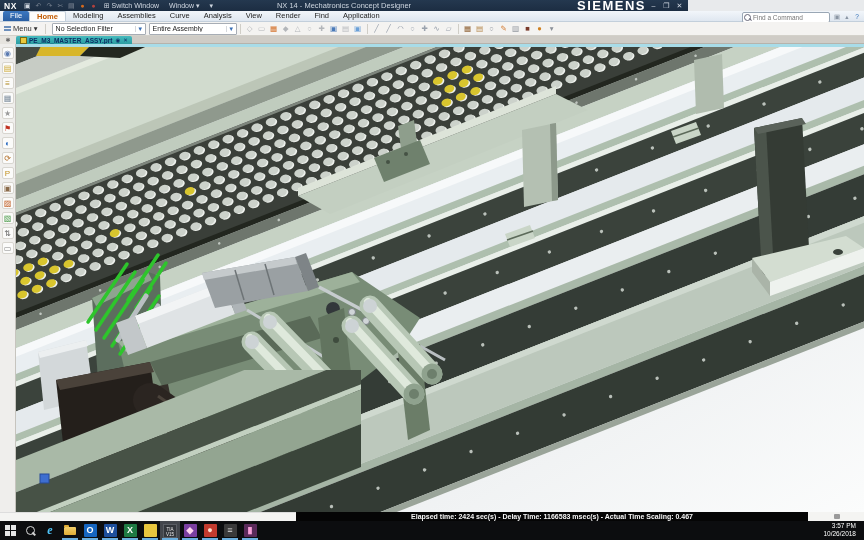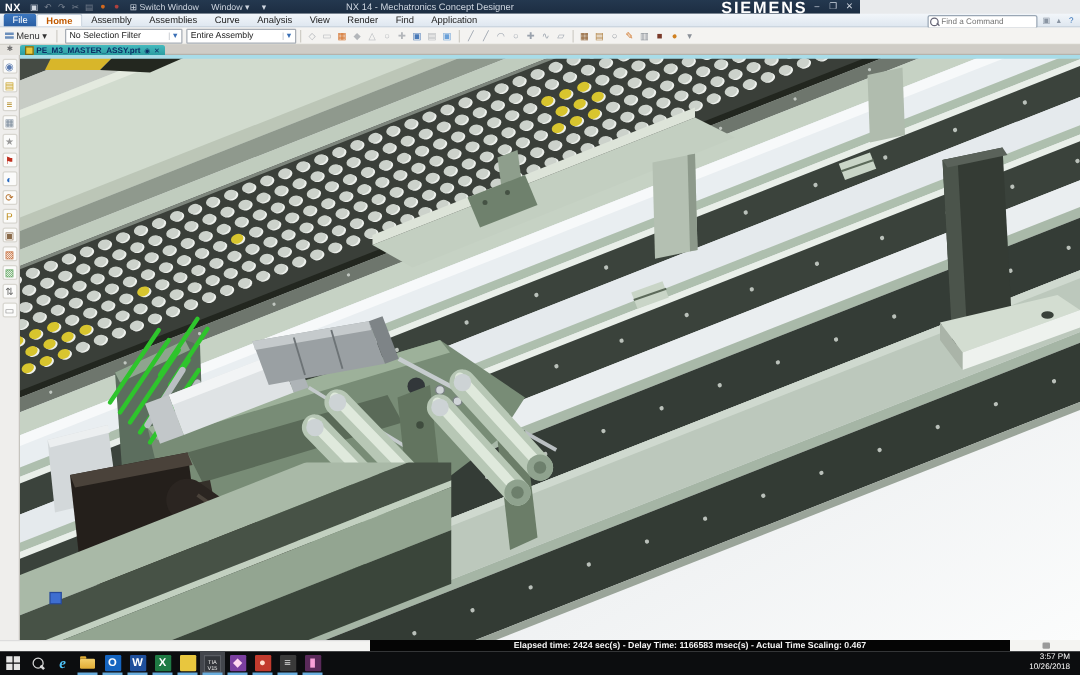--- a/index.html
+++ b/index.html
@@ -113,21 +113,21 @@
         <span class="winbtn" style="right: 28px;">–</span>
         <span class="winbtn" style="right: 15px;">❐</span>
         <span class="winbtn" style="right: 2px;">✕</span>
       </span>
   </div>
 
   <div id="ribbonrow">
     <span id="rtabs" style="display:flex;align-items:flex-end;">
         <span class="rtab file">File</span>
         <span class="rtab active">Home</span>
-        <span class="rtab">Assembly</span>
+        <span class="rtab">Modeling</span>
         <span class="rtab">Assemblies</span>
         <span class="rtab">Curve</span>
         <span class="rtab">Analysis</span>
         <span class="rtab">View</span>
         <span class="rtab">Render</span>
         <span class="rtab">Find</span>
         <span class="rtab">Application</span>
       </span>
     <span id="findbox">
       <span class="mag"></span>

